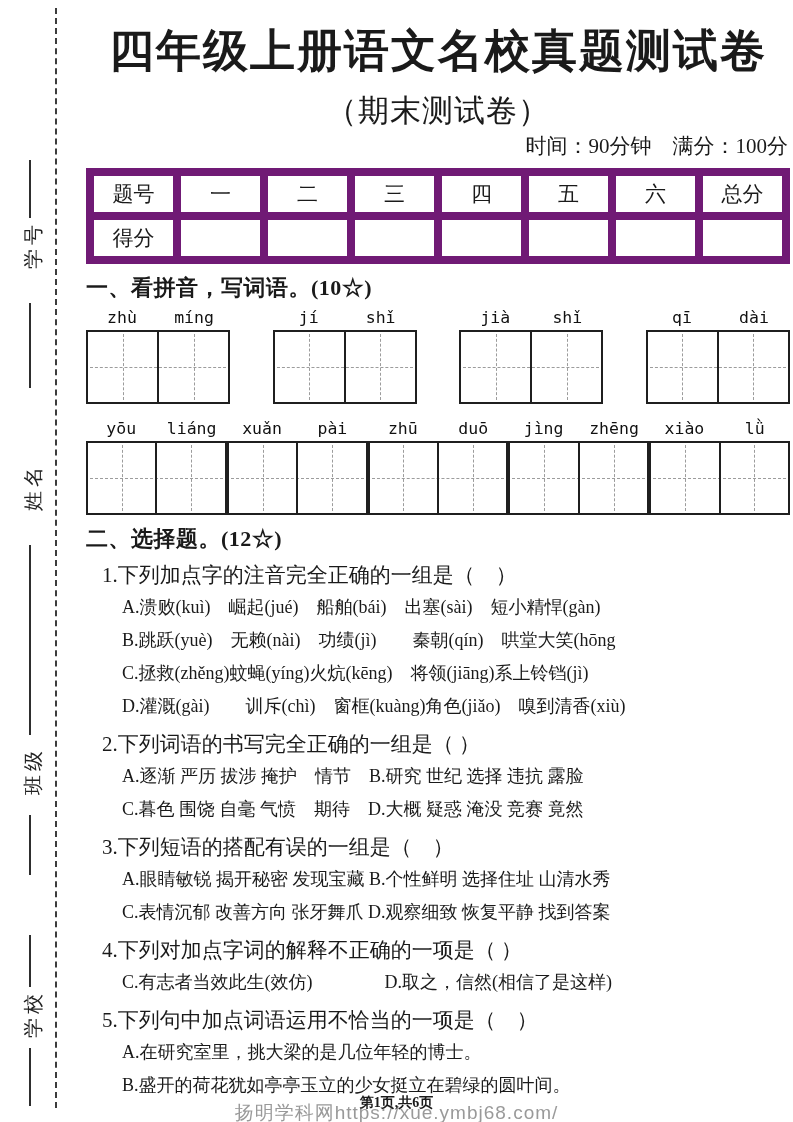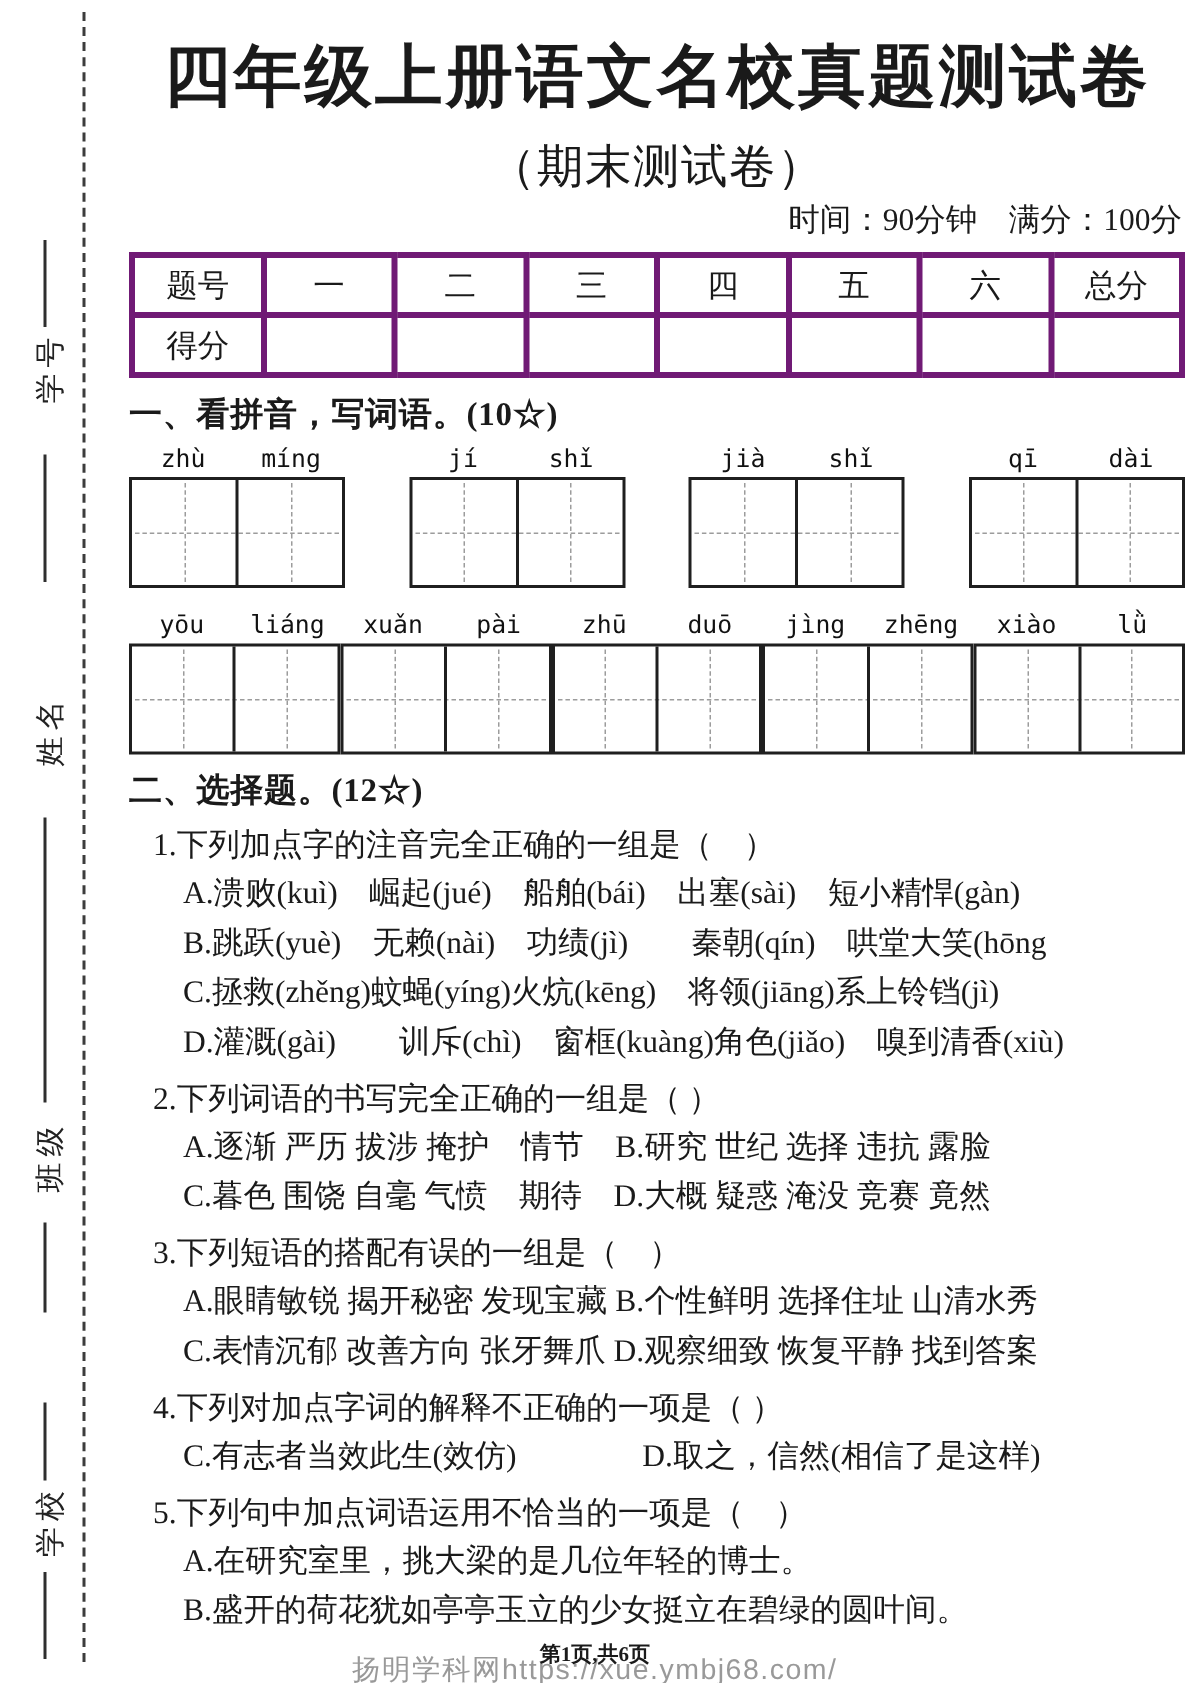--- a/index.html
+++ b/index.html
@@ -24,36 +24,36 @@
   .seal-blank{position:absolute;left:29px;width:2px;background:#2e2e2e;}
   
   .content{position:absolute;left:86px;top:0;width:704px;}
   .title{
     margin:24px 0 0;text-align:center;
     font-size:45px;font-weight:700;letter-spacing:2px;line-height:1.2;
   }
   .subtitle{margin-top:12px;text-align:center;font-size:31px;font-weight:400;letter-spacing:1px;}
   .meta{margin-top:0;text-align:right;font-size:21px;padding-right:2px;}
   table.score{width:100%;border-collapse:collapse;margin-top:8px;table-layout:fixed;border:3px solid #1c1c1c;}
-  table.score td{border:4px solid #701a75;height:36px;text-align:center;font-size:21px;padding:0;}
+  table.score td{border:8px solid #701a75;height:36px;text-align:center;font-size:21px;padding:0;}
   .sec-heading{font-size:22px;font-weight:700;margin:9px 0 4px;letter-spacing:0.5px;}
   
   .prow{display:flex;justify-content:space-between;margin-top:5px;}
   .prow2{margin-top:15px;}
   .pgroup{width:144px;}
   .pinyin{display:flex;font-family:"DejaVu Sans Mono", monospace;font-size:16.5px;margin-bottom:3px;color:#111;}
   .pinyin span{flex:1;text-align:center;}
   .pbox{height:70px;border:2.5px solid #1f1f1f;position:relative;display:flex;background:#fff;}
   .pcell{flex:1;position:relative;}
   .pcell + .pcell{border-left:2.5px solid #1f1f1f;}
   .vd{position:absolute;left:50%;top:2px;bottom:2px;width:0;border-left:1.5px dashed #9c9c9c;}
   .hd{position:absolute;top:50%;left:2px;right:2px;height:0;border-top:1.5px dashed #9c9c9c;}
   
   .q-stem{font-size:21px;margin:5px 0 0 16px;line-height:32px;}
-  .q-line{font-size:21px;margin-left:36px;line-height:33px;}
+  .q-line{font-size:18px;margin-left:36px;line-height:33px;}
   
   .watermark{
     position:absolute;left:0;right:0;top:1069px;text-align:center;
     color:#8f8f8f;font-size:19px;letter-spacing:1px;opacity:.9;
     font-family:"Liberation Sans", sans-serif;
     margin-top:31px;
   }
   .footer{position:absolute;left:0;right:0;top:1094px;text-align:center;font-size:14px;font-weight:bold;}
 </style>
 </head>

